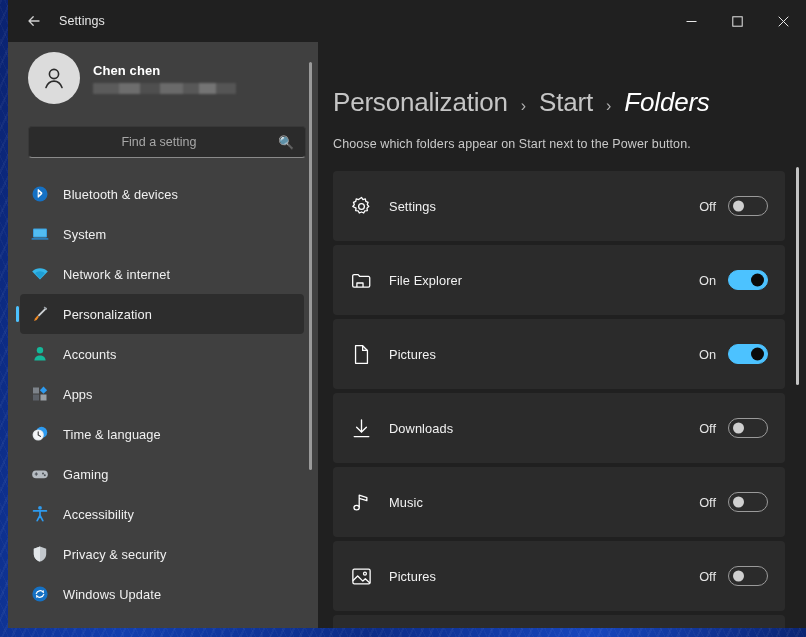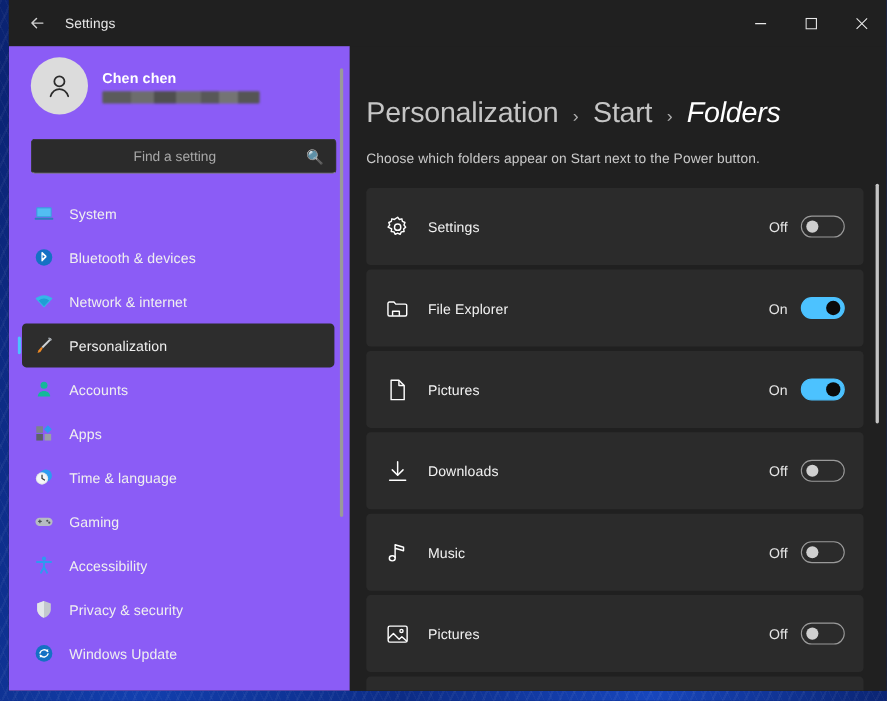--- a/index.html
+++ b/index.html
@@ -55,21 +55,21 @@
     cursor: pointer;
   }
   .wc svg { stroke: #e8e8e8; }
 
   
   #body { flex: 1; display: flex; min-height: 0; }
 
   
   #sidebar {
     width: 310px; flex: 0 0 310px;
-    background: #8b5cf6;
+    background: #404040;
     position: relative;
     display: flex; flex-direction: column;
     padding-left: 8px;
   }
   .account {
     display: flex; align-items: center;
     margin: 10px 0 0 12px; gap: 13px;
   }
   .avatar {
     width: 52px; height: 52px; border-radius: 50%;
@@ -232,35 +232,35 @@
 
       <div class="searchbox">
         <input type="text" placeholder="Find a setting" style="">
         <span class="search-icon">🔍</span>
       </div>
 
       <div id="navlist">
           <div class="navitem">
             <span class="nav-ico">
               <svg viewBox="0 0 20 20" width="20" height="20">
+                <circle cx="10" cy="10" r="7.5" fill="#1571c4"></circle>
+                <path d="M8.2 6.4l3.6 3.1-3.6 3.6V5.6l3.6 3.2-3.6 3.5" fill="none" stroke="#fff" stroke-width="1.1" stroke-linejoin="round"></path>
+              </svg>
+            </span>
+            <span class="nav-label">Bluetooth &amp; devices</span>
+          </div>
+          <div class="navitem">
+            <span class="nav-ico">
+              <svg viewBox="0 0 20 20" width="20" height="20">
                 <rect x="3" y="4.5" width="14" height="9" rx="1" fill="#3aa0e0"></rect>
                 <rect x="4" y="5.5" width="12" height="7" fill="#52bdf2"></rect>
                 <rect x="1.5" y="14" width="17" height="1.8" rx=".9" fill="#2b7fbc"></rect>
               </svg>
             </span>
             <span class="nav-label">System</span>
-          </div>
-          <div class="navitem">
-            <span class="nav-ico">
-              <svg viewBox="0 0 20 20" width="20" height="20">
-                <circle cx="10" cy="10" r="7.5" fill="#1571c4"></circle>
-                <path d="M8.2 6.4l3.6 3.1-3.6 3.6V5.6l3.6 3.2-3.6 3.5" fill="none" stroke="#fff" stroke-width="1.1" stroke-linejoin="round"></path>
-              </svg>
-            </span>
-            <span class="nav-label">Bluetooth &amp; devices</span>
           </div>
           <div class="navitem">
             <span class="nav-ico">
               <svg viewBox="0 0 20 20" width="20" height="20">
                 <path d="M2.2 7.4C4.4 5.4 7.1 4.3 10 4.3s5.6 1.1 7.8 3.1L10 15.6z" fill="#35b6e8"></path>
                 <path d="M5.2 9.2c1.4-1.2 3.1-1.9 4.8-1.9s3.4.7 4.8 1.9L10 14.4z" fill="#1f9ed4"></path>
               </svg>
             </span>
             <span class="nav-label">Network &amp; internet</span>
           </div>

